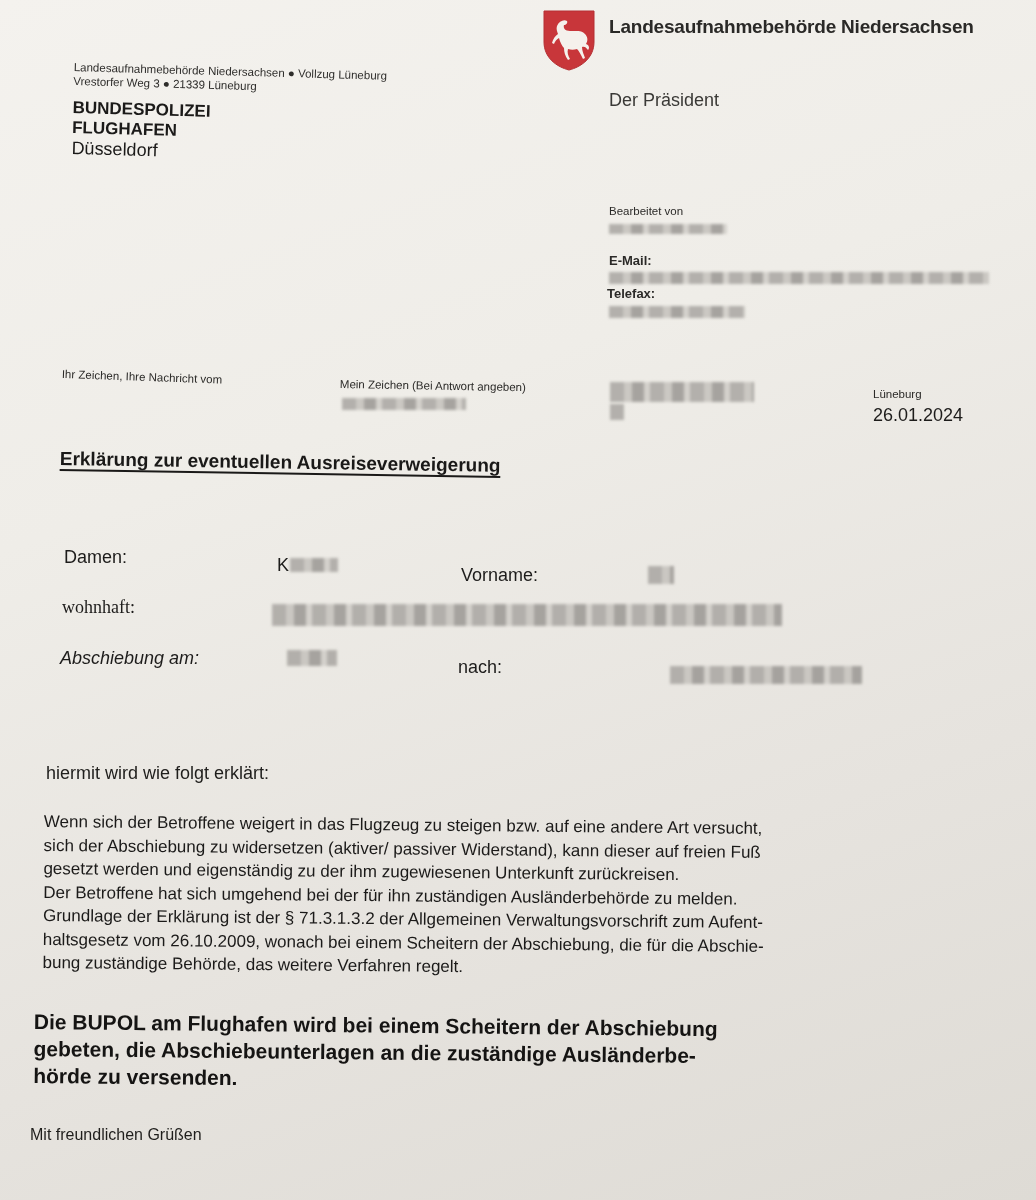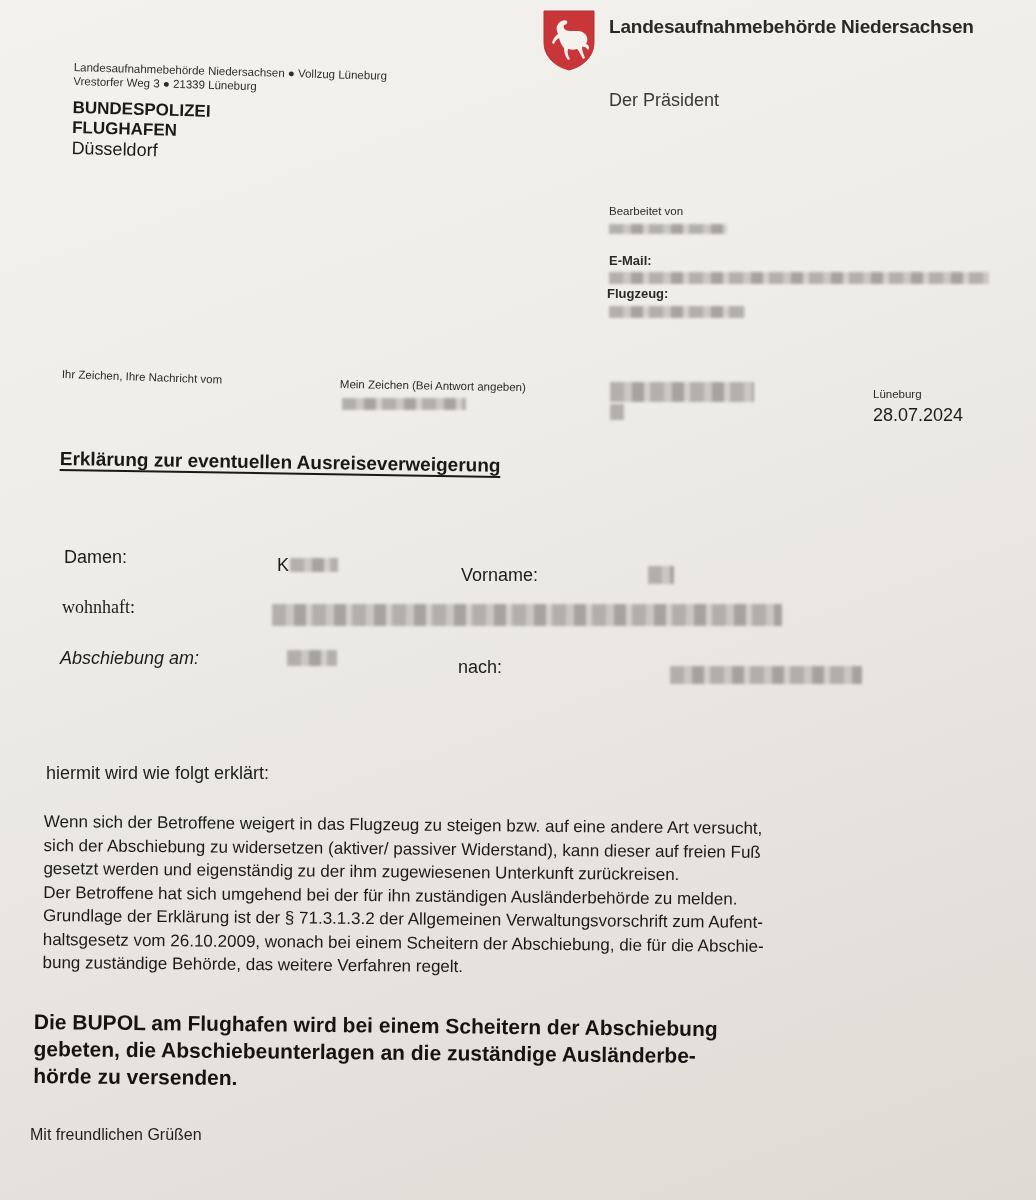--- a/index.html
+++ b/index.html
@@ -151,30 +151,30 @@
     <div class="return-line">Vrestorfer Weg 3 ● 21339 Lüneburg</div>
     <div class="recipient">BUNDESPOLIZEI</div>
     <div class="recipient" style="margin-top:0">FLUGHAFEN</div>
     <div class="recipient city" style="margin-top:0">Düsseldorf</div>
   </div>
 
   <div class="abs contact-label" style="left:609px; top:205px; font-size:11.5px;">Bearbeitet von</div>
   <div class="blur" style="left:609px; top:224px; width:118px; height:10px;"></div>
   <div class="abs contact-label big" style="left:609px; top:253px;">E-Mail:</div>
   <div class="blur" style="left:609px; top:272px; width:380px; height:12px;"></div>
-  <div class="abs contact-label big" style="left:607px; top:286px;">Flugzeug:</div>
+  <div class="abs contact-label big" style="left:607px; top:286px;">Telefax:</div>
   <div class="blur" style="left:609px; top:306px; width:136px; height:12px;"></div>
 
   <div class="abs ref-label" style="left:62px; top:368px; transform:rotate(2deg); transform-origin:left top;">Ihr Zeichen, Ihre Nachricht vom</div>
   <div class="abs ref-label" style="left:340px; top:378px; transform:rotate(1deg); transform-origin:left top;">Mein Zeichen (Bei Antwort angeben)</div>
   <div class="blur" style="left:342px; top:398px; width:124px; height:12px;"></div>
   <div class="blur" style="left:610px; top:382px; width:144px; height:20px;"></div>
   <div class="blur" style="left:610px; top:404px; width:14px; height:16px;"></div>
   <div class="abs city-small" style="left:873px; top:388px;">Lüneburg</div>
-  <div class="abs date" style="left:873px; top:405px;">28.07.2024</div>
+  <div class="abs date" style="left:873px; top:405px;">26.01.2024</div>
 
   <div class="abs subject">Erklärung zur eventuellen Ausreiseverweigerung</div>
 
   <div class="abs field-label" style="left:64px; top:547px;">Damen:</div>
   <div class="abs field-k" style="left:277px; top:555px;">K</div>
   <div class="blur" style="left:290px; top:558px; width:48px; height:14px;"></div>
   <div class="abs field-label" style="left:461px; top:565px;">Vorname:</div>
   <div class="blur" style="left:648px; top:566px; width:26px; height:18px;"></div>
 
   <div class="abs field-label" style="left:62px; top:597px;font-family:Liberation Serif, serif;">wohnhaft:</div>

